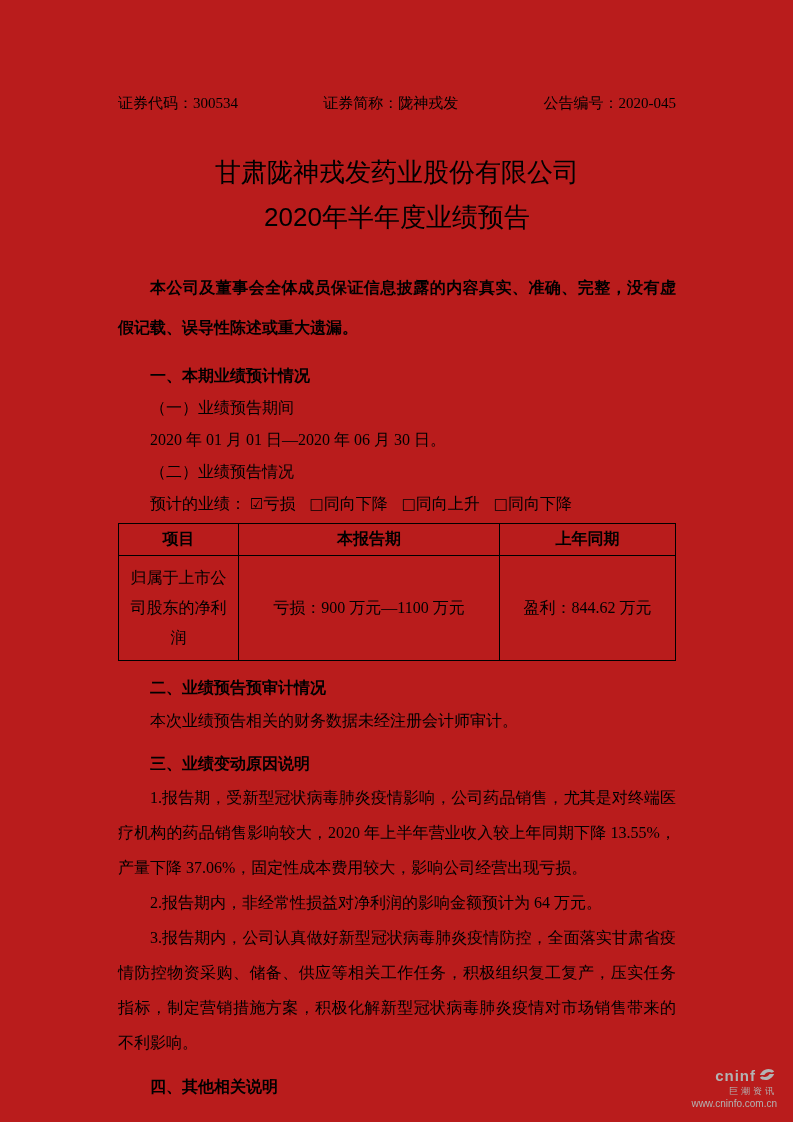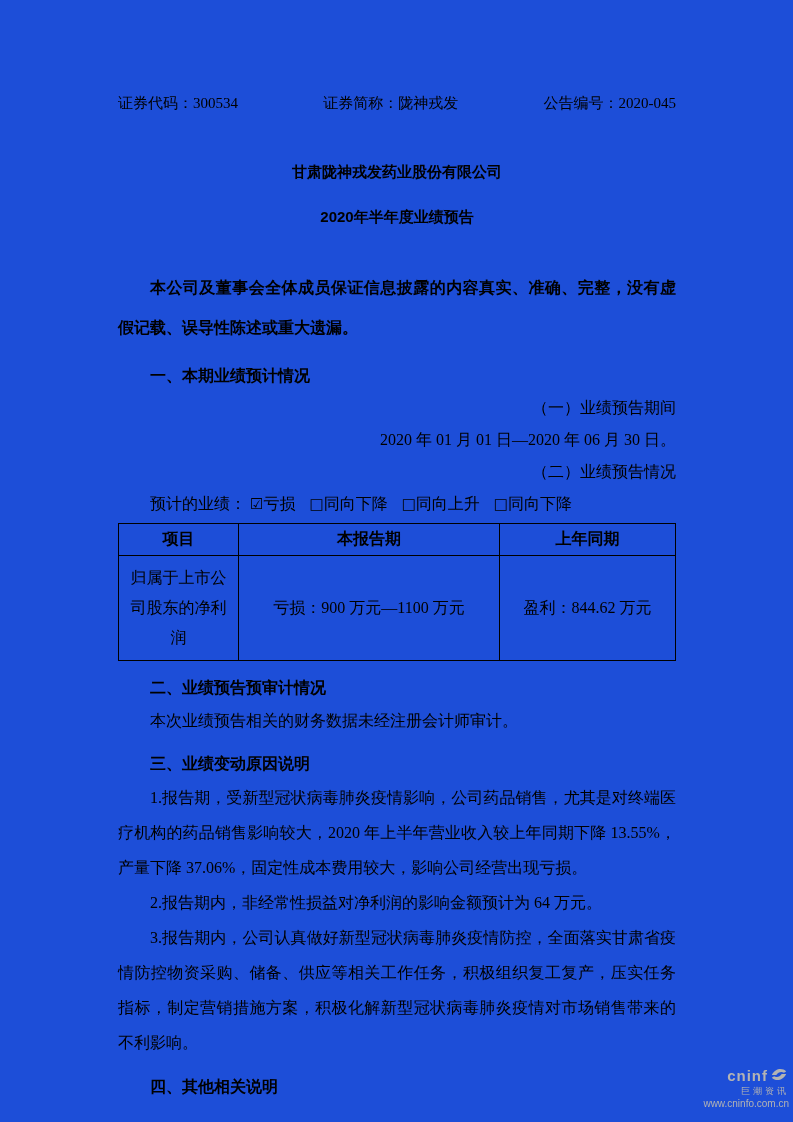--- a/index.html
+++ b/index.html
@@ -1,52 +1,52 @@
 <!DOCTYPE html>
 <html><head>
 <meta charset="utf-8">
 <style>
   html,body { margin:0; padding:0; background:#e9e9e9; }
   .page {
     position:relative;
     width:793px; height:1122px;
     margin:0 auto;
-    background:#1d4ed8;
+    background:#b91c1c;
     color:#000;
     font-family:"Liberation Serif","DejaVu Serif",serif;
     overflow:hidden;
   }
   .content { width:558px; margin-left:118px; padding-top:93px; }
 
   .doc-header {
     display:flex; justify-content:space-between;
     font-size:15px; line-height:20px;
   }
 
   .title {
-    margin:0; text-align:center; font-weight:bold;
+    margin:0; text-align:center; font-weight:normal;
     font-family:"Liberation Sans","DejaVu Sans",sans-serif;
-    font-size:15px; line-height:28px;
+    font-size:26px; line-height:28px;
   }
   .title-1 { margin-top:45px; }
   .title-2 { margin-top:17px; }
 
   .disclaimer {
     margin:37px 0 0 0;
     font-family:"Liberation Sans","DejaVu Sans",sans-serif;
     font-weight:bold; font-size:16px; line-height:40px;
     text-align:justify; text-indent:2em;
   }
 
   .heading {
     margin:0; font-family:"Liberation Sans","DejaVu Sans",sans-serif;
     font-weight:bold; font-size:16px; line-height:32px; text-indent:2em;
   }
   .h-s1 { margin-top:12px; }
-  .line  { margin:0; font-size:16px; line-height:32px; text-indent:2em;text-align:right; }
+  .line  { margin:0; font-size:16px; line-height:32px; text-indent:2em; }
 
   .checkline { margin:0; font-size:16px; line-height:32px; text-indent:2em; }
   .checkline .opt { margin-right:10px; white-space:nowrap; }
   .checkline .box { font-family:"DejaVu Sans",sans-serif; font-size:15px; }
 
   table.forecast {
     border-collapse:collapse; table-layout:fixed;
     width:557px; margin-top:3px;
     font-size:16px;
     border-radius:13px;
@@ -62,21 +62,21 @@
   }
   .h-s2, .h-s3, .h-s4 { margin-top:11px; }
   .s2-body { margin:0; font-size:16px; line-height:33px; text-indent:2em; }
 
   .para {
     margin:0; font-size:16px; line-height:35px;
     text-align:justify; text-indent:2em;
   }
 
   .footer-logo {
-    position:absolute; right:4px; bottom:12px;
+    position:absolute; right:16px; bottom:12px;
     width:120px; text-align:right;
     font-family:"Liberation Sans","DejaVu Sans",sans-serif;
   }
   .footer-logo .brand-row {
     display:flex; align-items:center; justify-content:flex-end; gap:1px;
     line-height:14px;
   }
   .footer-logo .brand {
     font-weight:bold; font-size:15px; letter-spacing:1px;
   }

